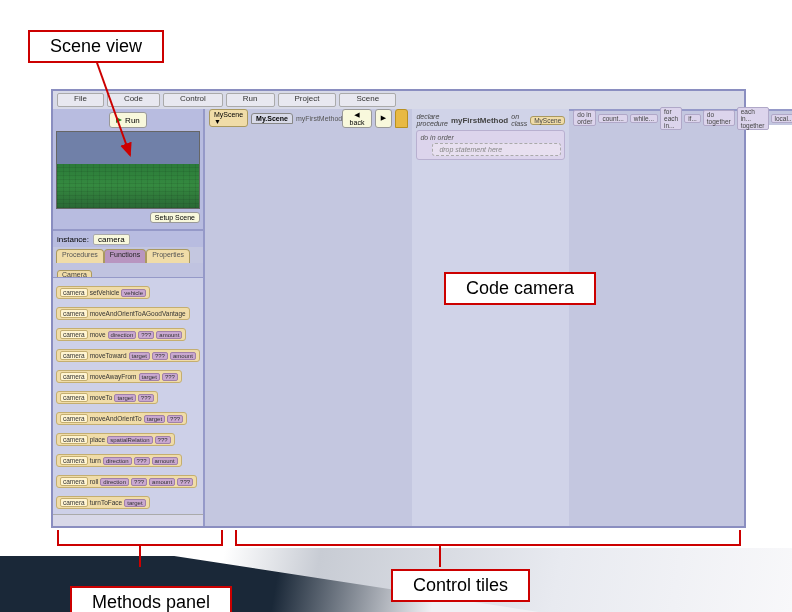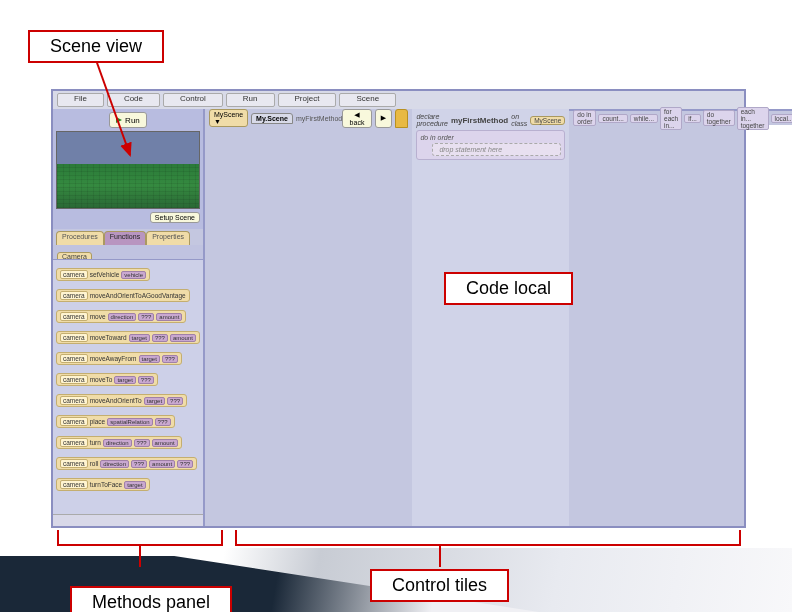--- a/index.html
+++ b/index.html
@@ -66,23 +66,23 @@
   
   svg.overlay { position: absolute; left: 0; top: 0; width: 792px; height: 612px; pointer-events: none; z-index: 90; }
   
   .footer-stripe { position: absolute; left: 0; bottom: 0; width: 792px; height: 56px; background: linear-gradient(100deg, #1a2838 0%, #1a2838 35%, #f0f0f4 55%, #f0f0f4 100%); clip-path: polygon(0 0, 22% 0, 68% 100%, 100% 100%, 100% 100%, 0 100%); z-index: 1; }
   .footer-stripe2 { position: absolute; left: 0; bottom: 0; width: 792px; height: 64px; background: linear-gradient(100deg, transparent 0%, transparent 28%, #c8ccd4 40%, #e8eaf0 70%, #f8f8fa 100%); clip-path: polygon(16% 0, 100% 0, 100% 100%, 62% 100%); z-index: 0; }
 </style>
 </head>
 <body>
 
 <div class="callout" style="left:28px; top:30px;">Scene view</div>
-<div class="callout" style="left:444px; top:272px;">Code local</div>
+<div class="callout" style="left:444px; top:272px;">Code camera</div>
 <div class="callout" style="left:70px; top:569px; z-index:110;margin-top:17px;">Methods panel</div>
-<div class="callout" style="left:370px; top:569px; z-index:110;">Control tiles</div>
+<div class="callout" style="left:391px; top:569px; z-index:110;">Control tiles</div>
 
 <svg class="overlay">
   <defs>
     <marker id="arrow" markerWidth="8" markerHeight="8" refX="6" refY="3" orient="auto">
       <path d="M0,0 L7,3 L0,6 Z" fill="#c00"></path>
     </marker>
   </defs>
   <line x1="96" y1="60" x2="130" y2="155" stroke="#c00" stroke-width="2" marker-end="url(#arrow)"></line>
 
   <path d="M 58 530 L 58 545 L 222 545 L 222 530" stroke="#c00" stroke-width="2" fill="none"></path>
@@ -104,20 +104,24 @@
   <div class="main-row">
 
     <div class="left-col">
       <div class="scene-area">
         <div class="run-row">
           <button class="run-btn">Run</button>
         </div>
         <div class="scene-3d"></div>
         <button class="setup-btn">Setup Scene</button>
       </div>
+      <div class="instance-row">
+        <span>instance:</span>
+        <span class="tag">camera</span>
+      </div>
       <div class="tabs-row">
         <div class="ptab">Procedures</div>
         <div class="ptab active">Functions</div>
         <div class="ptab">Properties</div>
       </div>
       <div class="subtab-row">
         <div class="subtab">Camera</div>
       </div>
       <div class="methods-panel" id="methods-panel">
           <div><span class="method-tile">

